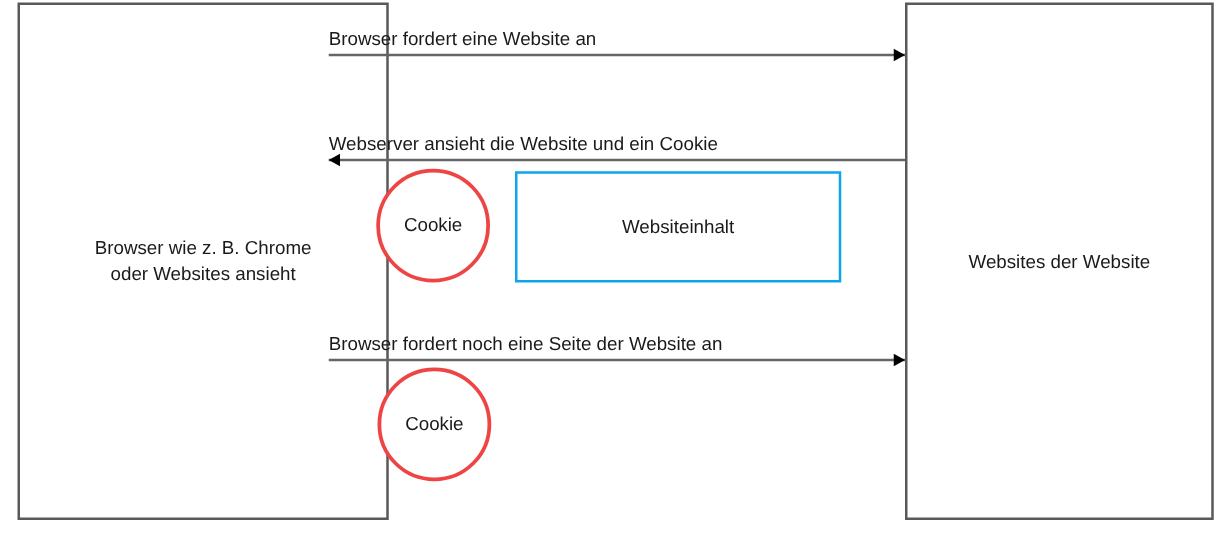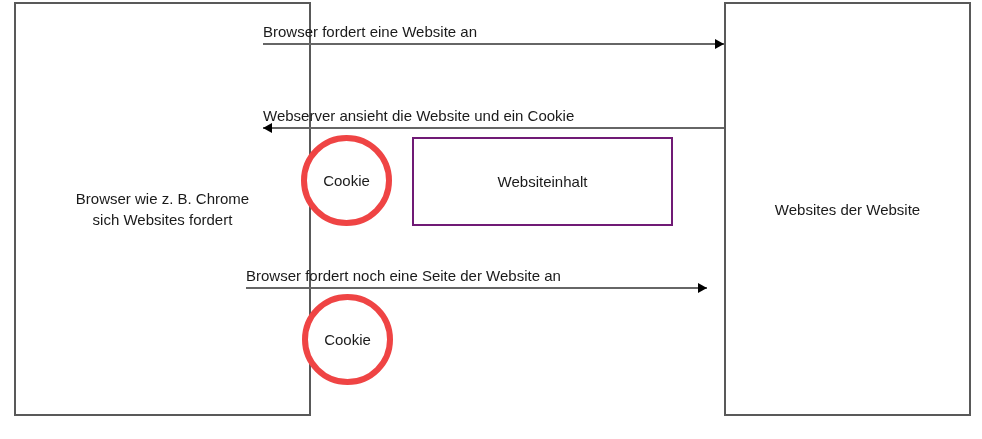--- a/index.html
+++ b/index.html
@@ -37,21 +37,21 @@
   .actor-label span { display: block; }
 
   
   .arrow {
     position: absolute;
     height: 2px;
     background: #666666;
   }
   .arrow-1 { left: 263px; top: 43px;  width: 461px; }
   .arrow-2 { left: 263px; top: 127px; width: 461px; }
-  .arrow-3 { left: 246px; top: 287px; width: 461px; }
+  .arrow-3 { left: 263px; top: 287px; width: 461px; }
   .arrow-label {
     position: absolute;
     left: 0;
     right: 0;
     bottom: 5px;
     text-align: left;
     white-space: nowrap;
   }
   .arrow-head {
     position: absolute;
@@ -62,53 +62,53 @@
     border-bottom: 5px solid transparent;
   }
   .head-right { right: 0; border-left: 9px solid #000000; }
   .head-left  { left: 0;  border-right: 9px solid #000000; }
 
   
   .cookie-circle {
     position: absolute;
     width: 91px;
     height: 91px;
-    border: 6px solid #ef4444;
+    border: 3px solid #ef4444;
     border-radius: 50%;
     background: #ffffff;
     box-sizing: border-box;
     display: flex;
     align-items: center;
     justify-content: center;
   }
   .cookie-1 { left: 301px; top: 135px; }
   .cookie-2 { left: 302px; top: 294px; }
   .content-rect {
     position: absolute;
     left: 412px;
     top: 137px;
     width: 261px;
     height: 89px;
-    border: 2px solid #701a75;
+    border: 2px solid #0ea5e9;
     background: #ffffff;
     box-sizing: border-box;
     display: flex;
     align-items: center;
     justify-content: center;
   }
 </style>
 </head>
 <body>
 
 <div class="canvas">
 
   <div class="actor-box left-box">
     <div class="actor-label">
       <span>Browser wie z. B. Chrome</span>
-      <span>sich Websites fordert</span>
+      <span>oder Websites ansieht</span>
     </div>
   </div>
 
   <div class="actor-box right-box">
     <div class="actor-label">Websites der Website</div>
   </div>
 
   <div class="arrow arrow-1">
     <div class="arrow-label">Browser fordert eine Website an</div>
     <div class="arrow-head head-right"></div>

